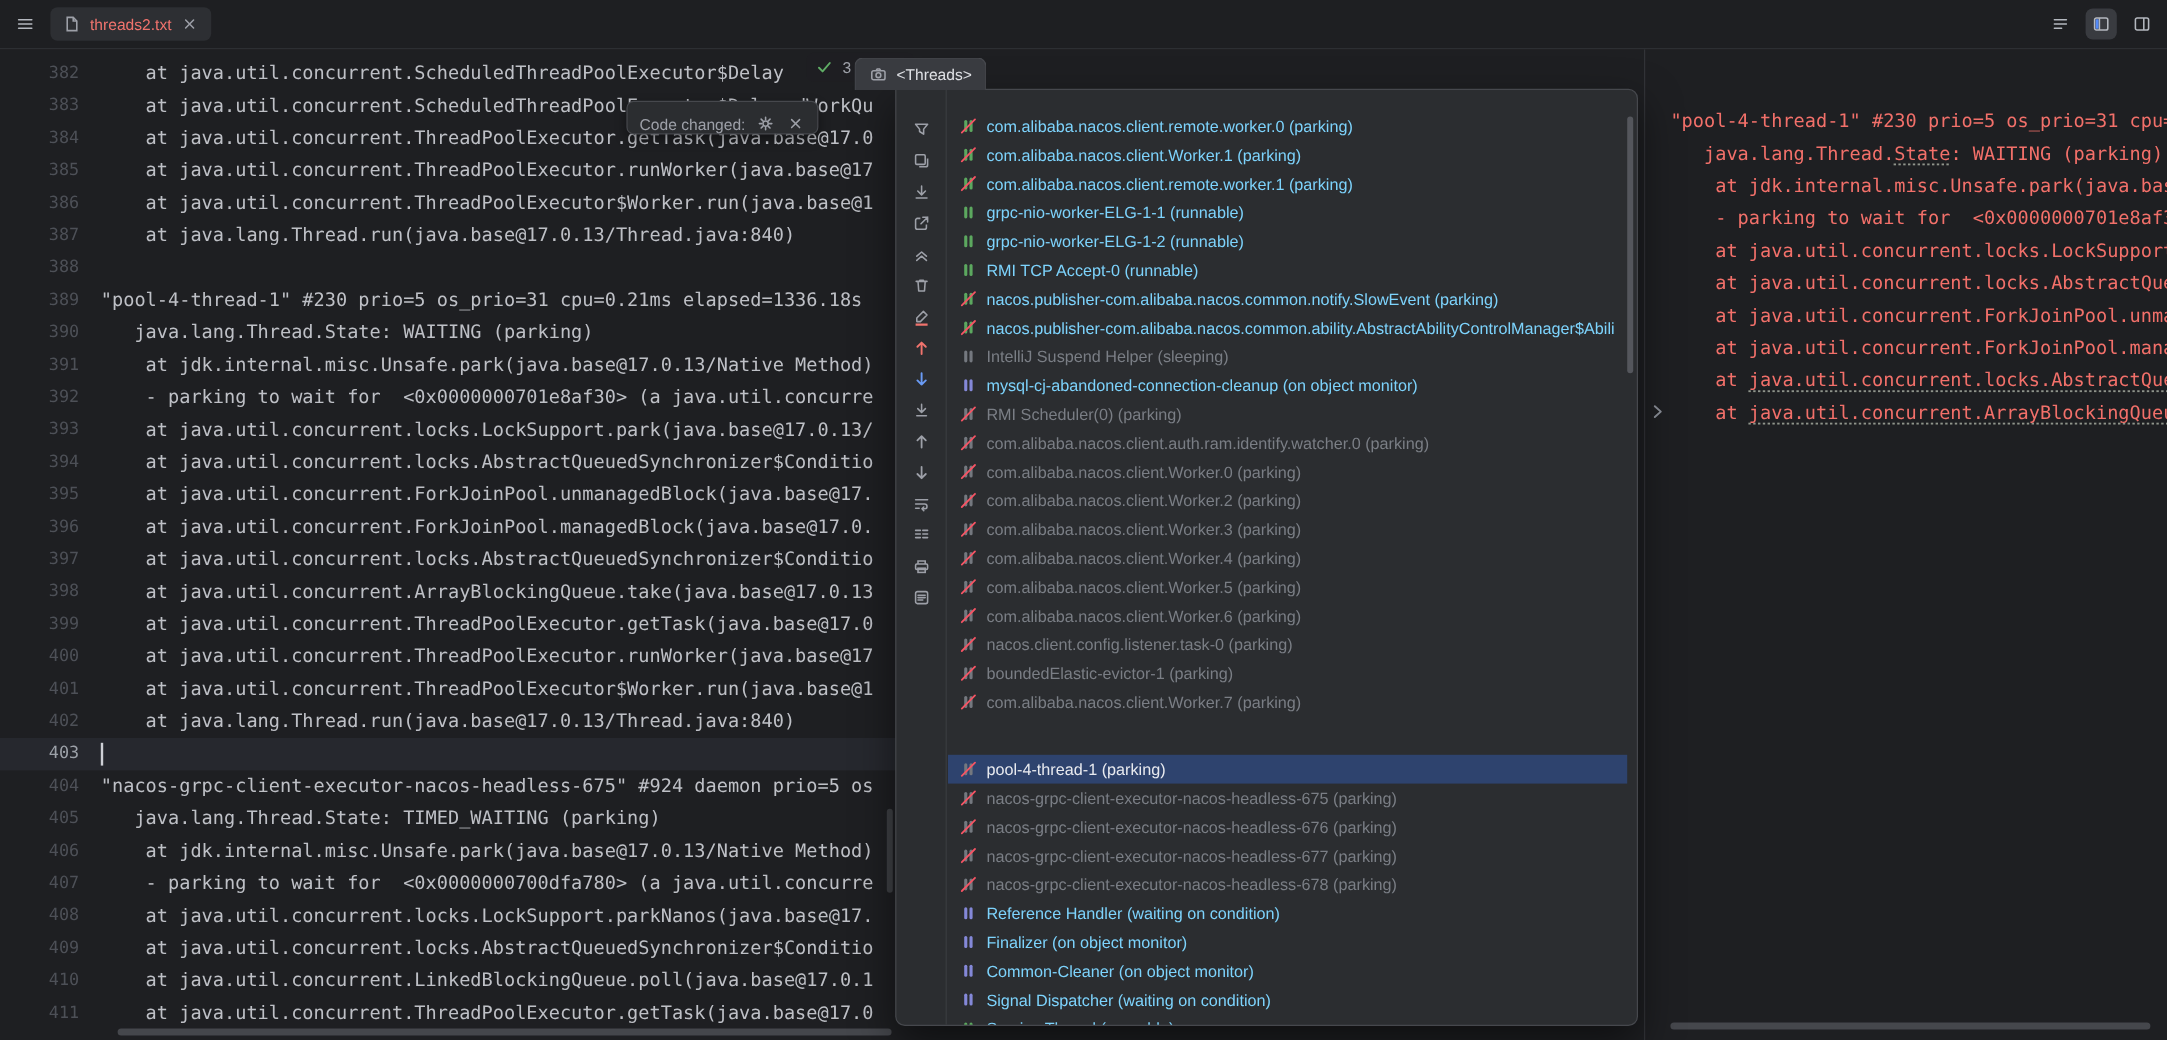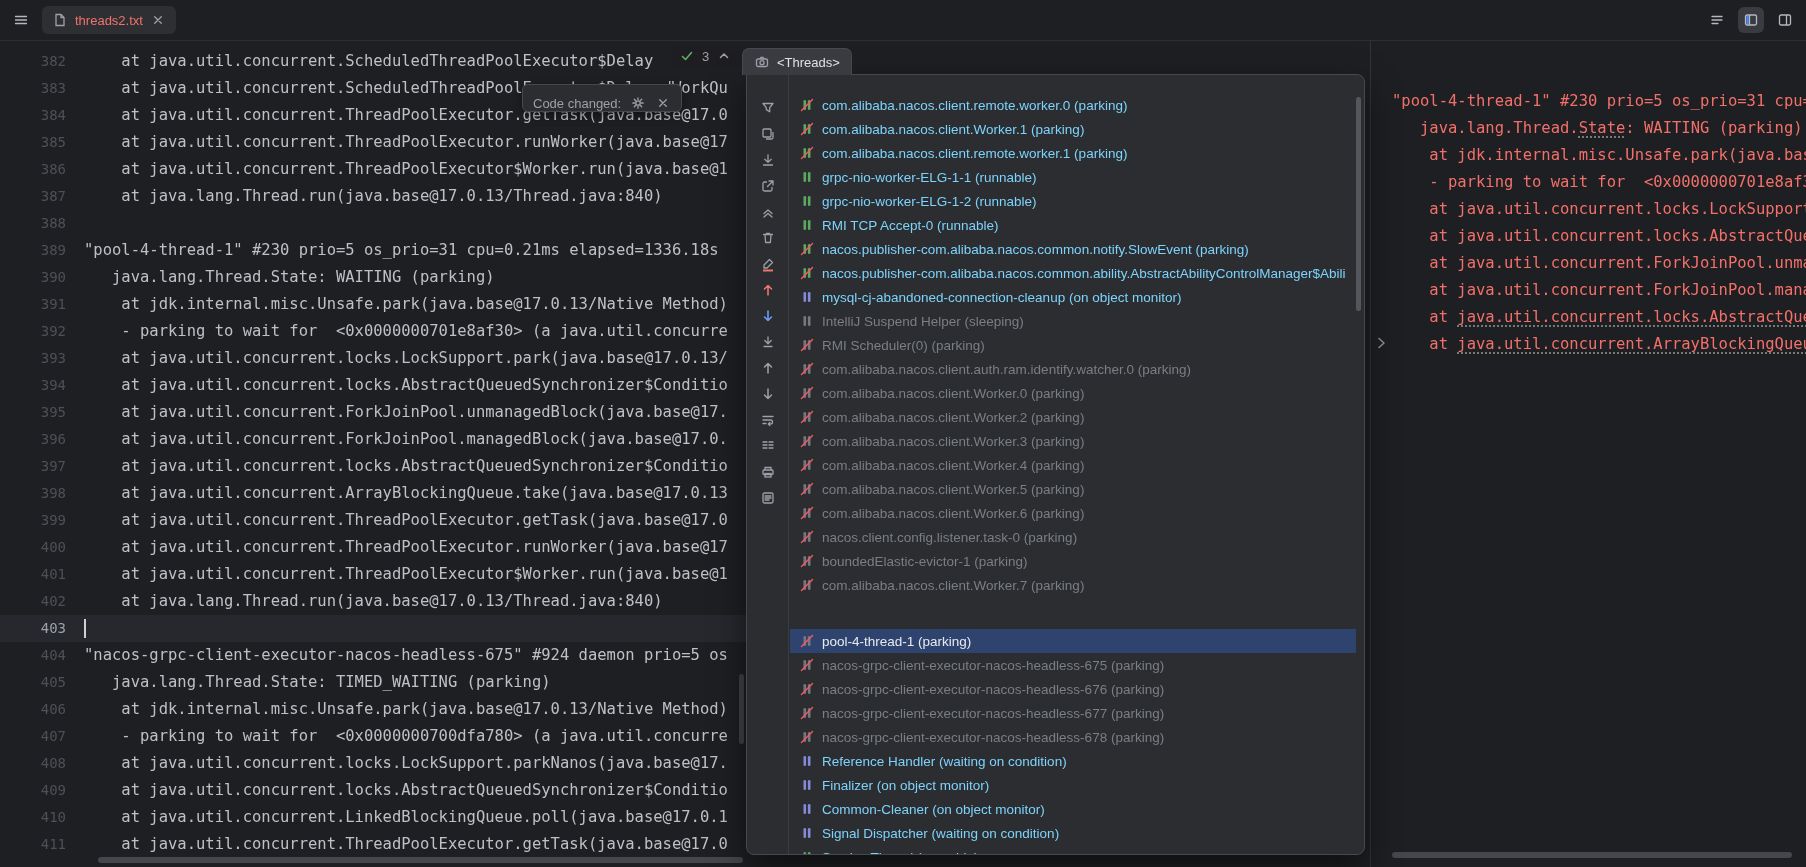--- a/index.html
+++ b/index.html
@@ -43,21 +43,21 @@
                  color:#9da0a8; font-size:13px; }
 
   
   .tooltip { position:absolute; left:522px; top:84px; height:28px;
              display:flex; align-items:flex-end; gap:9px; padding:0 10px;
              background:#2b2d30; border:1px solid #46484d; border-radius:6px;
              font-size:13px; color:#9da0a8; z-index:4;
              box-shadow:0 4px 10px rgba(0,0,0,.4); }
 
   
-  .ppanel-tab { position:absolute; left:742px; top:48px; height:27px;
+  .ppanel-tab { position:absolute; left:712px; top:48px; height:27px;
                 display:flex; align-items:center; gap:7px; padding:0 11px;
                 background:#393b40; border:1px solid #46484d; border-bottom:none;
                 border-radius:7px 7px 0 0; font-size:13px; color:#dfe1e5;
                 z-index:6; cursor:pointer; }
   .ppanel { position:absolute; left:746px; top:74px; width:619px; height:781px;
             background:#2b2d30; border:1px solid #46484d;
             border-radius:0 8px 8px 8px; box-shadow:0 14px 34px rgba(0,0,0,.5);
             z-index:5; overflow:hidden; }
   .ptoolbar { position:absolute; left:0; top:0; bottom:0; width:42px;
               border-right:1px solid #3a3c40; padding-top:20px;
@@ -384,37 +384,37 @@
       <div class="trow">
         <span class="ic">
           <svg width="16" height="16" viewBox="0 0 16 16" fill="none" stroke-width="1.3">
             <rect x="4.5" y="3" width="2.6" height="10" rx="1.3" fill="#5ca85f"></rect>
             <rect x="8.9" y="3" width="2.6" height="10" rx="1.3" fill="#5ca85f"></rect>
             <path d="M2.5 13.5L13.5 2.5" stroke="#f75464" stroke-width="1.5" stroke-linecap="round"></path>
           </svg>
         </span>
         <span>nacos.publisher-com.alibaba.nacos.common.ability.AbstractAbilityControlManager$Abili</span>
       </div>
+      <div class="trow dim">
+        <span class="ic">
+          <svg width="16" height="16" viewBox="0 0 16 16" fill="none" stroke-width="1.3">
+            <rect x="4.5" y="3" width="2.6" height="10" rx="1.3" fill="#74787f"></rect>
+            <rect x="8.9" y="3" width="2.6" height="10" rx="1.3" fill="#74787f"></rect>
+          </svg>
+        </span>
+        <span>IntelliJ Suspend Helper (sleeping)</span>
+      </div>
       <div class="trow">
         <span class="ic">
           <svg width="16" height="16" viewBox="0 0 16 16" fill="none" stroke-width="1.3">
             <rect x="4.5" y="3" width="2.6" height="10" rx="1.3" fill="#8488d8"></rect>
             <rect x="8.9" y="3" width="2.6" height="10" rx="1.3" fill="#8488d8"></rect>
           </svg>
         </span>
         <span>mysql-cj-abandoned-connection-cleanup (on object monitor)</span>
-      </div>
-      <div class="trow dim">
-        <span class="ic">
-          <svg width="16" height="16" viewBox="0 0 16 16" fill="none" stroke-width="1.3">
-            <rect x="4.5" y="3" width="2.6" height="10" rx="1.3" fill="#74787f"></rect>
-            <rect x="8.9" y="3" width="2.6" height="10" rx="1.3" fill="#74787f"></rect>
-          </svg>
-        </span>
-        <span>IntelliJ Suspend Helper (sleeping)</span>
       </div>
       <div class="trow dim">
         <span class="ic">
           <svg width="16" height="16" viewBox="0 0 16 16" fill="none" stroke-width="1.3">
             <rect x="4.5" y="3" width="2.6" height="10" rx="1.3" fill="#74787f"></rect>
             <rect x="8.9" y="3" width="2.6" height="10" rx="1.3" fill="#74787f"></rect>
             <path d="M2.5 13.5L13.5 2.5" stroke="#f75464" stroke-width="1.5" stroke-linecap="round"></path>
           </svg>
         </span>
         <span>RMI Scheduler(0) (parking)</span>

